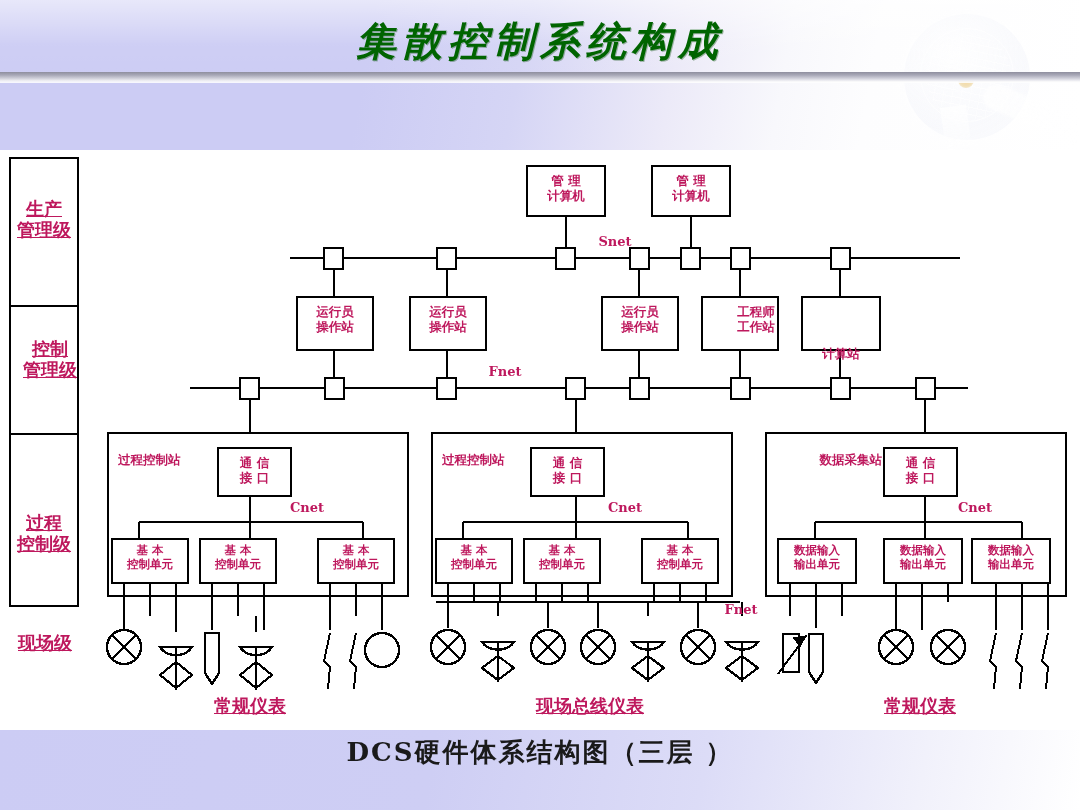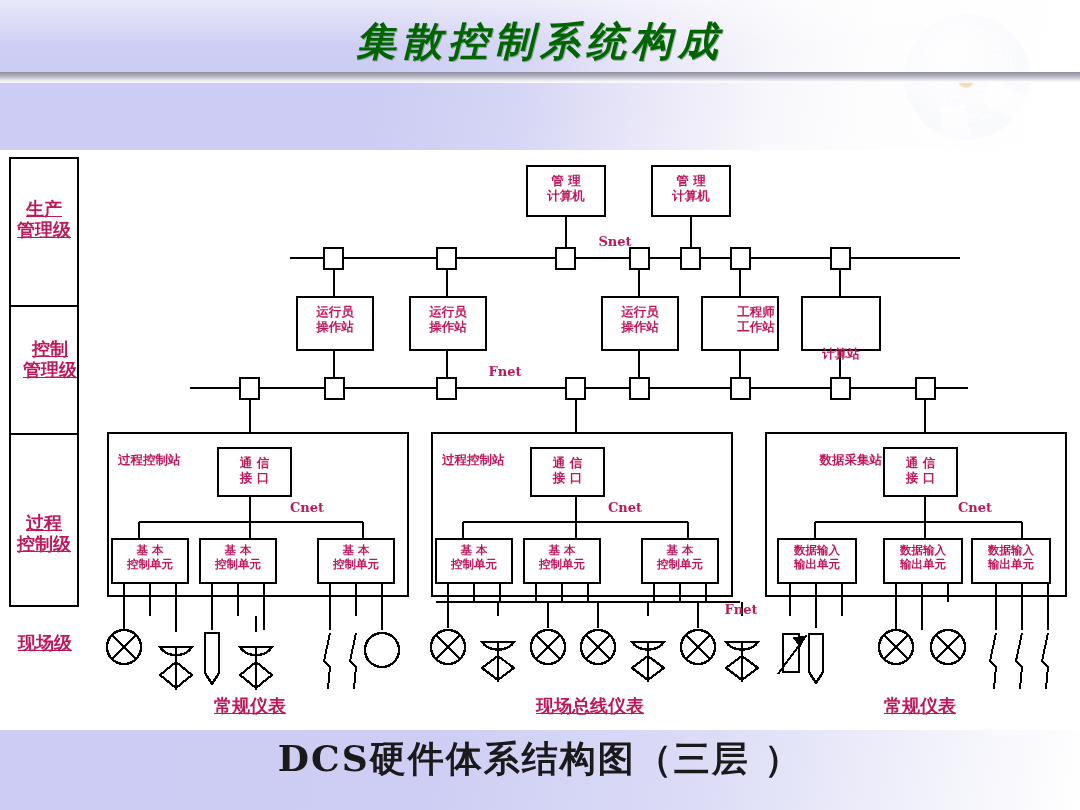--- a/index.html
+++ b/index.html
@@ -69,21 +69,21 @@
   .title{
     position:absolute;left:0;top:14px;width:1080px;text-align:center;
     font-family:"DejaVu Serif","Liberation Serif",serif;
     font-size:40px;font-weight:bold;color:#006400;
     letter-spacing:6px;font-style:italic;
     text-shadow:1px 1px 0 rgba(0,70,0,.35);
   }
   .caption{
     position:absolute;left:0;top:735px;width:1080px;text-align:center;
     font-family:"DejaVu Serif","Liberation Serif",serif;
-    font-size:36px;font-weight:bold;color:#1a1a1a;letter-spacing:2px;
+    font-size:26px;font-weight:bold;color:#1a1a1a;letter-spacing:2px;
   }
 
   
   .canvas{position:absolute;left:0;top:150px;width:1080px;height:580px;background:#ffffff;}
   .svgwrap{position:absolute;left:0;top:0;}
 
   
   .lbl{
     position:absolute;color:#be185d;font-family:"DejaVu Sans","Liberation Sans",sans-serif;
     font-weight:bold;text-align:center;line-height:1.18;white-space:pre-line;

